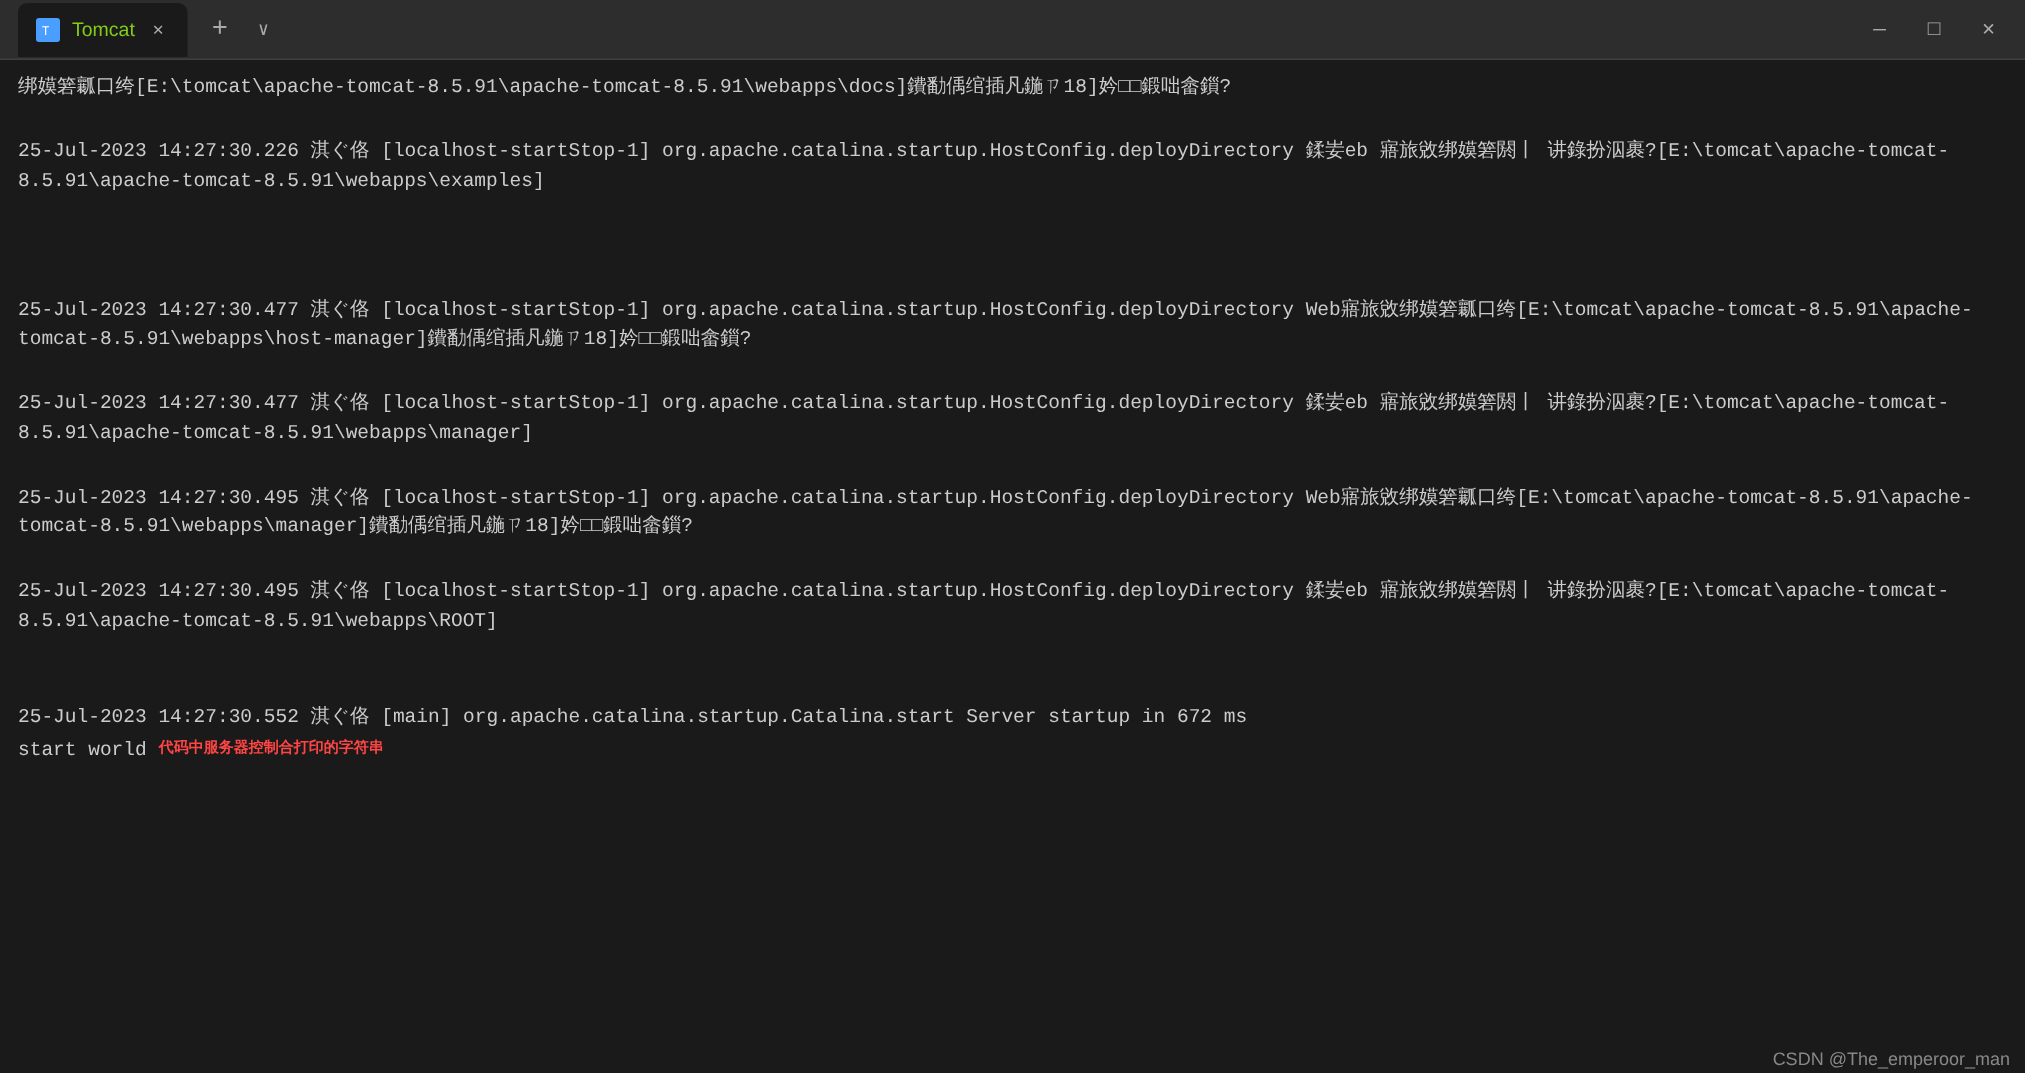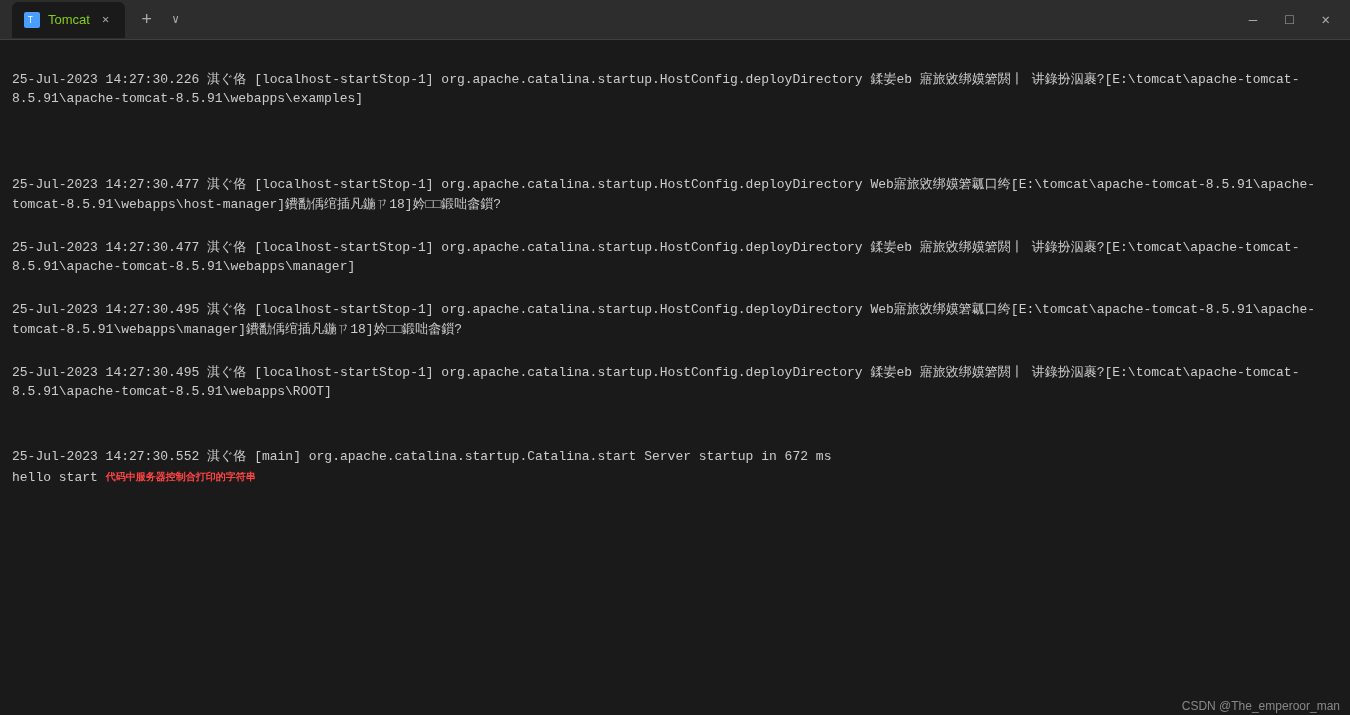--- a/index.html
+++ b/index.html
@@ -172,20 +172,21 @@
     </div>
     <div class="title-bar-controls">
       <span class="control-btn">—</span>
       <span class="control-btn">□</span>
       <span class="control-btn close">✕</span>
     </div>
   </div>
 
   <div class="terminal-body">
 
+    <div class="log-line">绑嫫箬瓤口绔[E:\tomcat\apache-tomcat-8.5.91\apache-tomcat-8.5.91\webapps\docs]鐨勫偊绾插凡鍦ㄗ18]妗□□鍛咄畲鎻?</div>
     <div class="log-line">&nbsp;</div>
 
     <div class="log-line">25-Jul-2023 14:27:30.226 淇ぐ佫 [localhost-startStop-1] org.apache.catalina.startup.HostConfig.deployDirectory 鍒妛eb 寤旅敓绑嫫箬閼丨 讲錄扮泅裹?[E:\tomcat\apache-tomcat-8.5.91\apache-tomcat-8.5.91\webapps\examples]</div>
     <div class="log-line">&nbsp;</div>
 
     <div class="log-line">&nbsp;</div>
 
     <div class="log-line">&nbsp;</div>
 
     <div class="log-line">25-Jul-2023 14:27:30.477 淇ぐ佫 [localhost-startStop-1] org.apache.catalina.startup.HostConfig.deployDirectory Web寤旅敓绑嫫箬瓤口绔[E:\tomcat\apache-tomcat-8.5.91\apache-tomcat-8.5.91\webapps\host-manager]鐨勫偊绾插凡鍦ㄗ18]妗□□鍛咄畲鎻?</div>
@@ -198,21 +199,21 @@
     <div class="log-line">&nbsp;</div>
 
     <div class="log-line">25-Jul-2023 14:27:30.495 淇ぐ佫 [localhost-startStop-1] org.apache.catalina.startup.HostConfig.deployDirectory 鍒妛eb 寤旅敓绑嫫箬閼丨 讲錄扮泅裹?[E:\tomcat\apache-tomcat-8.5.91\apache-tomcat-8.5.91\webapps\ROOT]</div>
     <div class="log-line">&nbsp;</div>
 
     <div class="log-line">&nbsp;</div>
 
     <div class="log-line">25-Jul-2023 14:27:30.552 淇ぐ佫 [main] org.apache.catalina.startup.Catalina.start Server startup in 672 ms</div>
 
     <div class="hello-world-line">
-      <span class="hello-text">hello start</span>
+      <span class="hello-text">start world</span>
       <span class="highlight-text">代码中服务器控制合打印的字符串</span>
     </div>
   </div>
 
   <div class="bottom-bar">
     <span class="watermark">CSDN @The_emperoor_man</span>
   </div>
 </div>
 
 </body></html>

